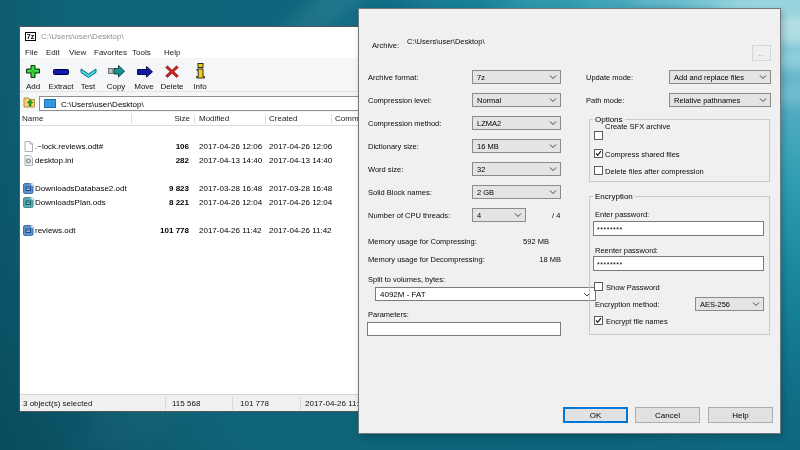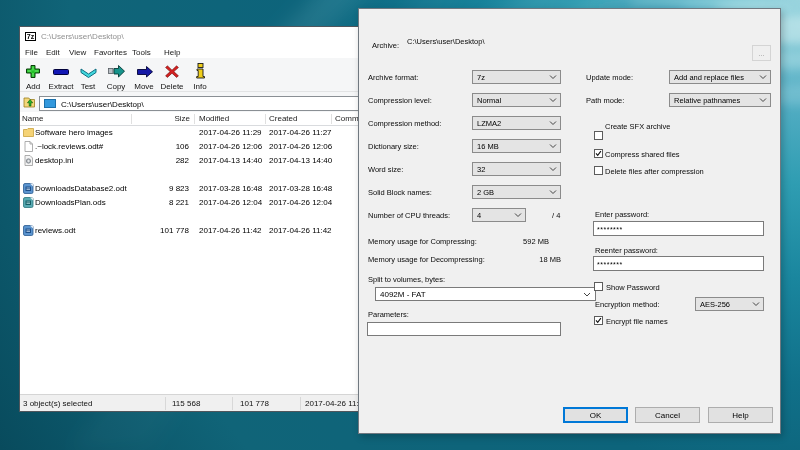--- a/index.html
+++ b/index.html
@@ -14,21 +14,21 @@
 #fm .menubar span { position:absolute; top:3px; }
 #toolbar { position:absolute; left:0; top:31px; width:100%; height:33px; background:#f5f6f7; }
 .lbl.tl { position:absolute; top:24px; font-size:8px; color:#111; text-align:center; }
 #addrrow { position:absolute; left:0; top:64px; width:100%; height:21px; background:#f5f6f7; border-top:1px solid #e2e3e4; }
 #addrcombo { position:absolute; left:19px; top:4px; right:0px; height:15px; background:#fff; border:1px solid #8a8f94; }
 #hdr { position:absolute; left:0; top:85px; width:100%; height:14px; background:#fff; border-bottom:1px solid #d9dbde; color:#1c1c1c; }
 #hdr .sep { position:absolute; top:2px; width:1px; height:10px; background:#e0e0e0; }
 #list { position:absolute; left:0; top:99px; width:100%; bottom:17px; background:#fff; }
 .row { position:absolute; left:0; width:360px; height:14px; }
 .row .nm { position:absolute; left:15px; top:2px; }
-.row .sz { position:absolute; left:80px; top:2px; width:89px; text-align:right; }
+.row .sz { position:absolute; left:80px; top:2px; width:89px; text-align:right;font-weight:bold; }
 .row .md { position:absolute; left:179px; top:2px; }
 .row .cr { position:absolute; left:249px; top:2px; }
 .ficon { position:absolute; left:3px; top:1px; width:11px; height:11px; }
 #sbar { position:absolute; left:0; bottom:0; width:100%; height:17px; background:#f0f0f0; border-top:1px solid #d5d5d5; color:#111; }
 #sbar .sep { position:absolute; top:2px; width:1px; height:13px; background:#d8d8d8; }
 #sbar span { position:absolute; top:4px; }
 
 #dlg { position:absolute; left:358px; top:8px; width:423px; height:426px; background:#f0f0f0; border:1px solid #707880; box-shadow:2px 3px 7px rgba(0,0,0,0.22); }
 #dlg .titlebar { position:absolute; left:0; top:0; width:100%; height:20px; background:#fff; }
 #dlg .titlebar .t { position:absolute; left:5px; top:5px; font-size:9px; color:#000; }
@@ -156,29 +156,20 @@
     <span class="abs" style="left:125px;top:2px;width:45px;text-align:right">Size</span>
     <span class="abs" style="left:179px;top:2px">Modified</span>
     <span class="abs" style="left:249px;top:2px">Created</span>
     <span class="abs" style="left:315px;top:2px">Comm</span>
     <div class="sep" style="left:111px"></div>
     <div class="sep" style="left:174px"></div>
     <div class="sep" style="left:245px"></div>
     <div class="sep" style="left:311px"></div>
   </div>
   <div id="list">
-      <div class="row" style="top:0px">
-        <svg class="ficon" viewBox="0 0 11 11">
-          <path d="M0.5 2.5h3.5l1-1h5.5v8H0.5z" fill="#f5d376" stroke="#c9a23d" stroke-width="0.8"></path>
-        </svg>
-        <span class="nm">Software hero images</span>
-        <span class="sz"></span>
-        <span class="md">2017-04-26 11:29</span>
-        <span class="cr">2017-04-26 11:27</span>
-      </div>
       <div class="row" style="top:14px">
         <svg class="ficon" viewBox="0 0 11 11">
           <path d="M2 0.5h5l2.5 2.5v7.5H2z" fill="#fff" stroke="#9a9a9a" stroke-width="0.8"></path>
           <path d="M7 0.5V3h2.5" fill="none" stroke="#9a9a9a" stroke-width="0.8"></path>
         </svg>
         <span class="nm">.~lock.reviews.odt#</span>
         <span class="sz">106</span>
         <span class="md">2017-04-26 12:06</span>
         <span class="cr">2017-04-26 12:06</span>
       </div>
@@ -321,31 +312,37 @@
       </svg>
     </div>
   <div class="lbl8" style="left:227px;top:87px">Path mode:</div>
   <div class="combo" style="left:310px;top:84px;width:102px">
       <span class="tx">Relative pathnames</span>
       <svg class="ar" viewBox="0 0 8 10">
         <path d="M1 3.5l3 3 3-3" fill="none" stroke="#444" stroke-width="1"></path>
       </svg>
     </div>
 
+  <div class="grp" style="left:230px;top:110px;width:181px;height:63px">
+    <div class="gl">Options</div>
+  </div>
   <div class="cb" style="left:235px;top:122px"></div>
   <div class="lbl8" style="left:246px;top:113px">Create SFX archive</div>
   <div class="cb" style="left:235px;top:140px">
       <svg width="7" height="7" viewBox="0 0 7 7" style="position:absolute;left:0;top:0">
         <path d="M1 3.4l1.7 2 3.2-4.2" fill="none" stroke="#111" stroke-width="1.1"></path>
       </svg>
     </div>
   <div class="lbl8" style="left:246px;top:141px">Compress shared files</div>
   <div class="cb" style="left:235px;top:157px"></div>
   <div class="lbl8" style="left:246px;top:158px">Delete files after compression</div>
 
+  <div class="grp" style="left:230px;top:187px;width:181px;height:139px">
+    <div class="gl">Encryption</div>
+  </div>
   <div class="lbl8" style="left:236px;top:201px">Enter password:</div>
   <div class="tinput" style="left:234px;top:212px;width:171px;height:15px">
       <span class="abs" style="left:3px;top:4px;font-size:7px;letter-spacing:0.5px">********</span>
     </div>
   <div class="lbl8" style="left:236px;top:237px">Reenter password:</div>
   <div class="tinput" style="left:234px;top:247px;width:171px;height:15px">
       <span class="abs" style="left:3px;top:4px;font-size:7px;letter-spacing:0.5px">********</span>
     </div>
   <div class="cb" style="left:235px;top:273px"></div>
   <div class="lbl8" style="left:247px;top:274px">Show Password</div>

